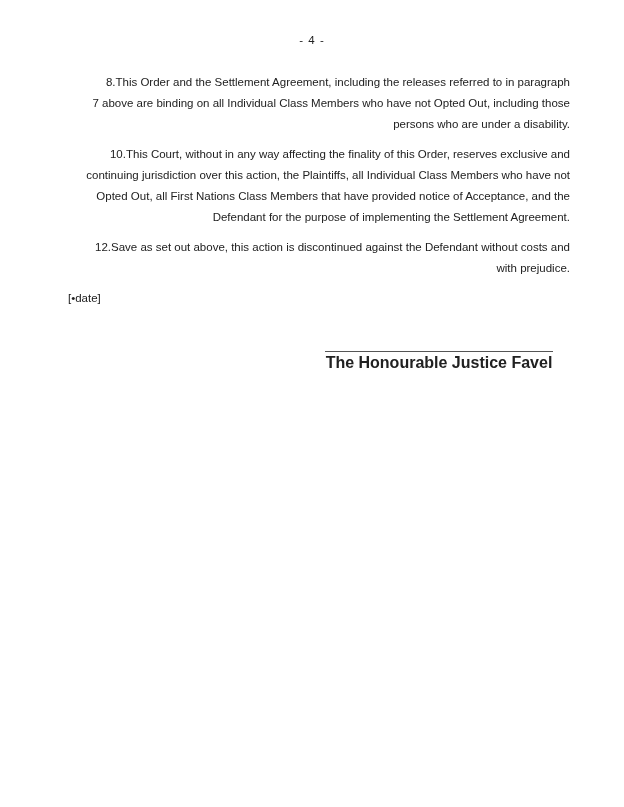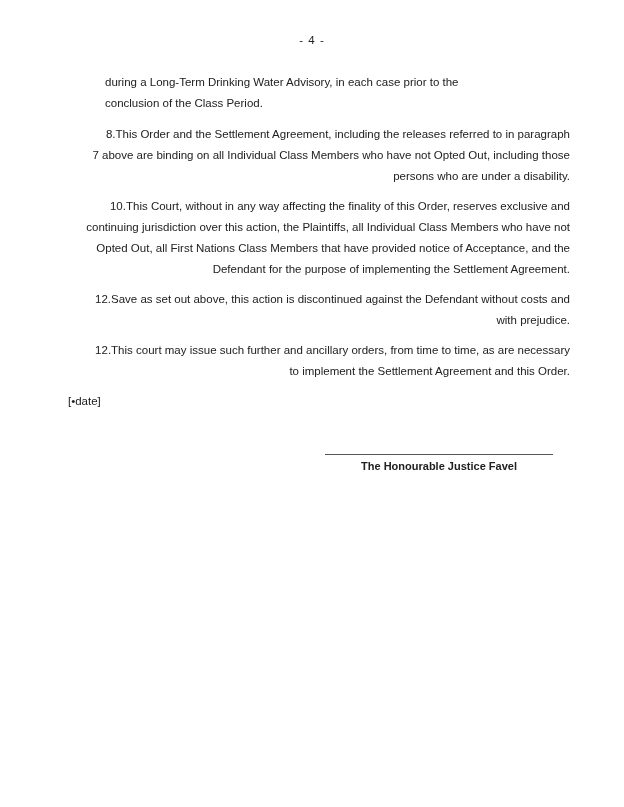--- a/index.html
+++ b/index.html
@@ -52,44 +52,42 @@
     width: 228px;
     margin: 42px 17px 0 auto;
   }
   .sig-line {
     border-top: 1px solid #555555;
     height: 0;
   }
   .sig-name {
     text-align: center;
     font-weight: bold;
-    font-size: 11px;
+    font-size: 16px;
     line-height: 18px;
     padding-top: 2px;
   }
 </style>
 </head>
 <body>
 
 <div class="page">
 
   <div class="page-num">- 4 -</div>
 
   <div class="content">
 
-    <p class="cont-para">during a Long-Term Drinking Water Advisory, in each case prior to the conclusion of the Class Period.</p>
 
     <p class="num-para"><span class="para-num">8.</span><span>This Order and the Settlement Agreement, including the releases referred to in paragraph 7 above are binding on all Individual Class Members who have not Opted Out, including those persons who are under a disability.</span></p>
 
 
     <p class="num-para"><span class="para-num">10.</span><span>This Court, without in any way affecting the finality of this Order, reserves exclusive and continuing jurisdiction over this action, the Plaintiffs, all Individual Class Members who have not Opted Out, all First Nations Class Members that have provided notice of Acceptance, and the Defendant for the purpose of implementing the Settlement Agreement.</span></p>
 
     <p class="num-para"><span class="para-num">12.</span><span>Save as set out above, this action is discontinued against the Defendant without costs and with prejudice.</span></p>
 
-    <p class="num-para"><span class="para-num">12.</span><span>This court may issue such further and ancillary orders, from time to time, as are necessary to implement the Settlement Agreement and this Order.</span></p>
 
     <p class="date-para">[•date]</p>
 
     <div class="sig-block">
       <div class="sig-line"></div>
       <div class="sig-name">The Honourable Justice Favel</div>
     </div>
 
   </div>
 </div>

